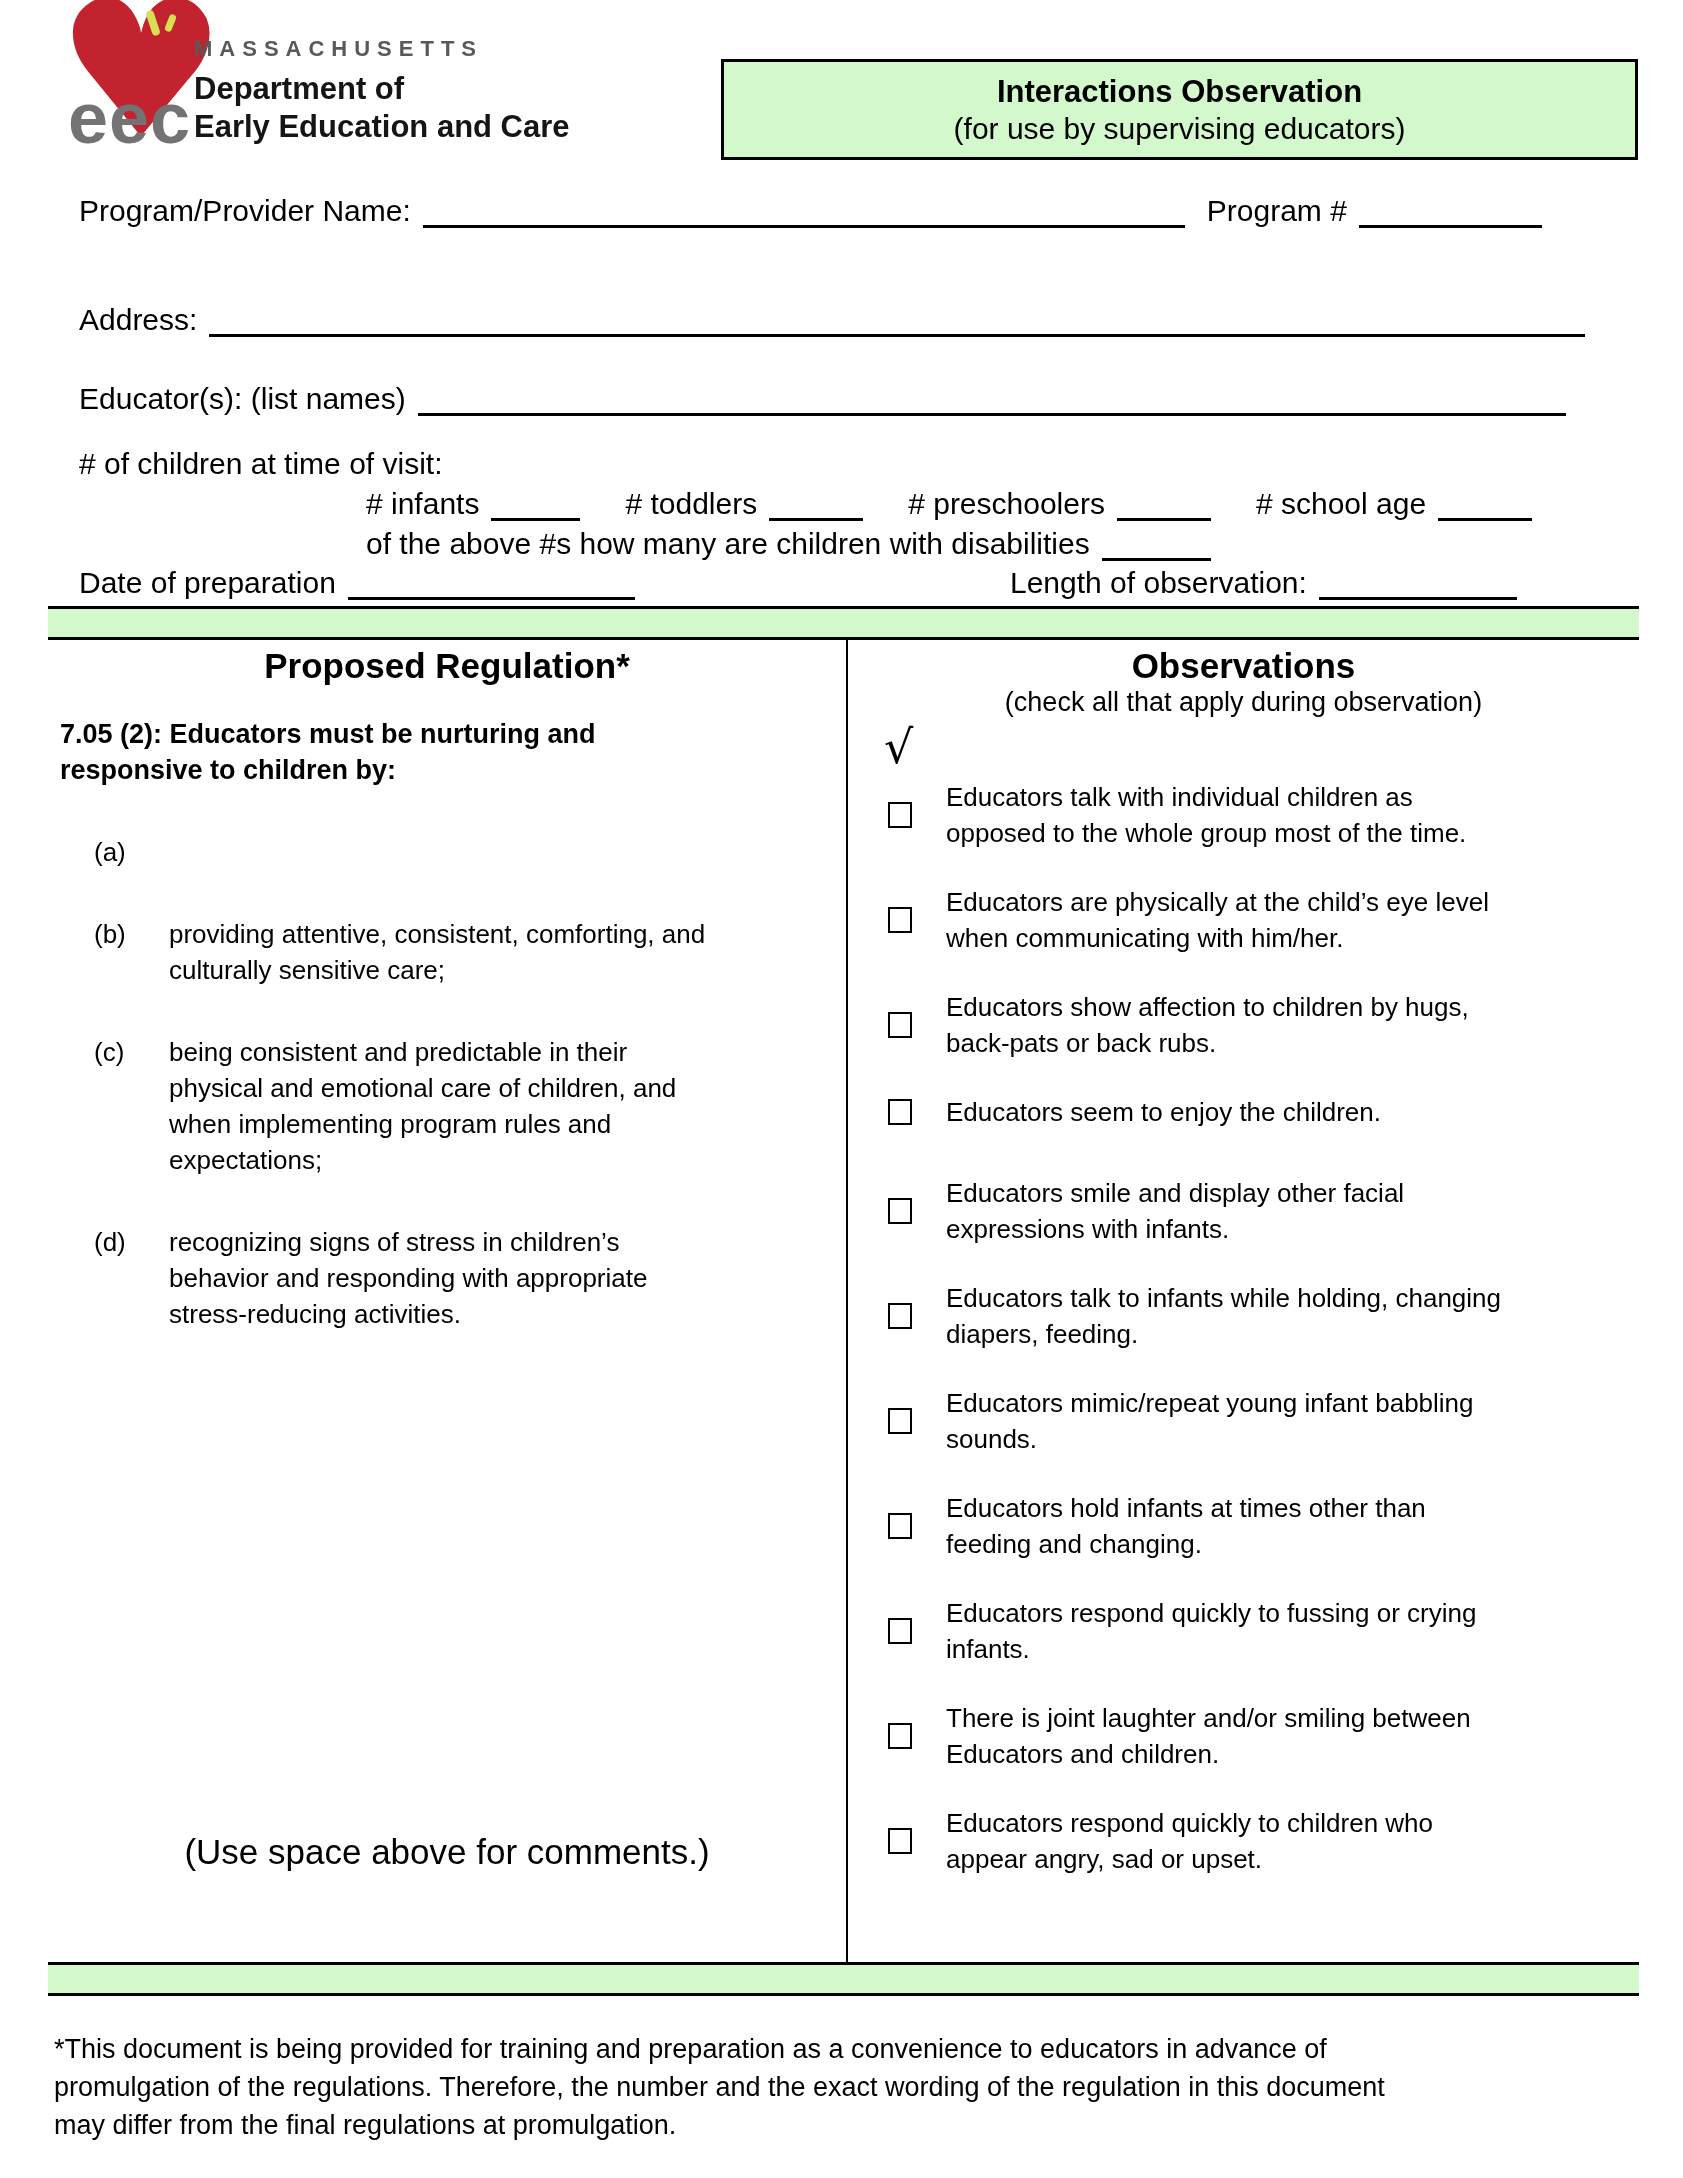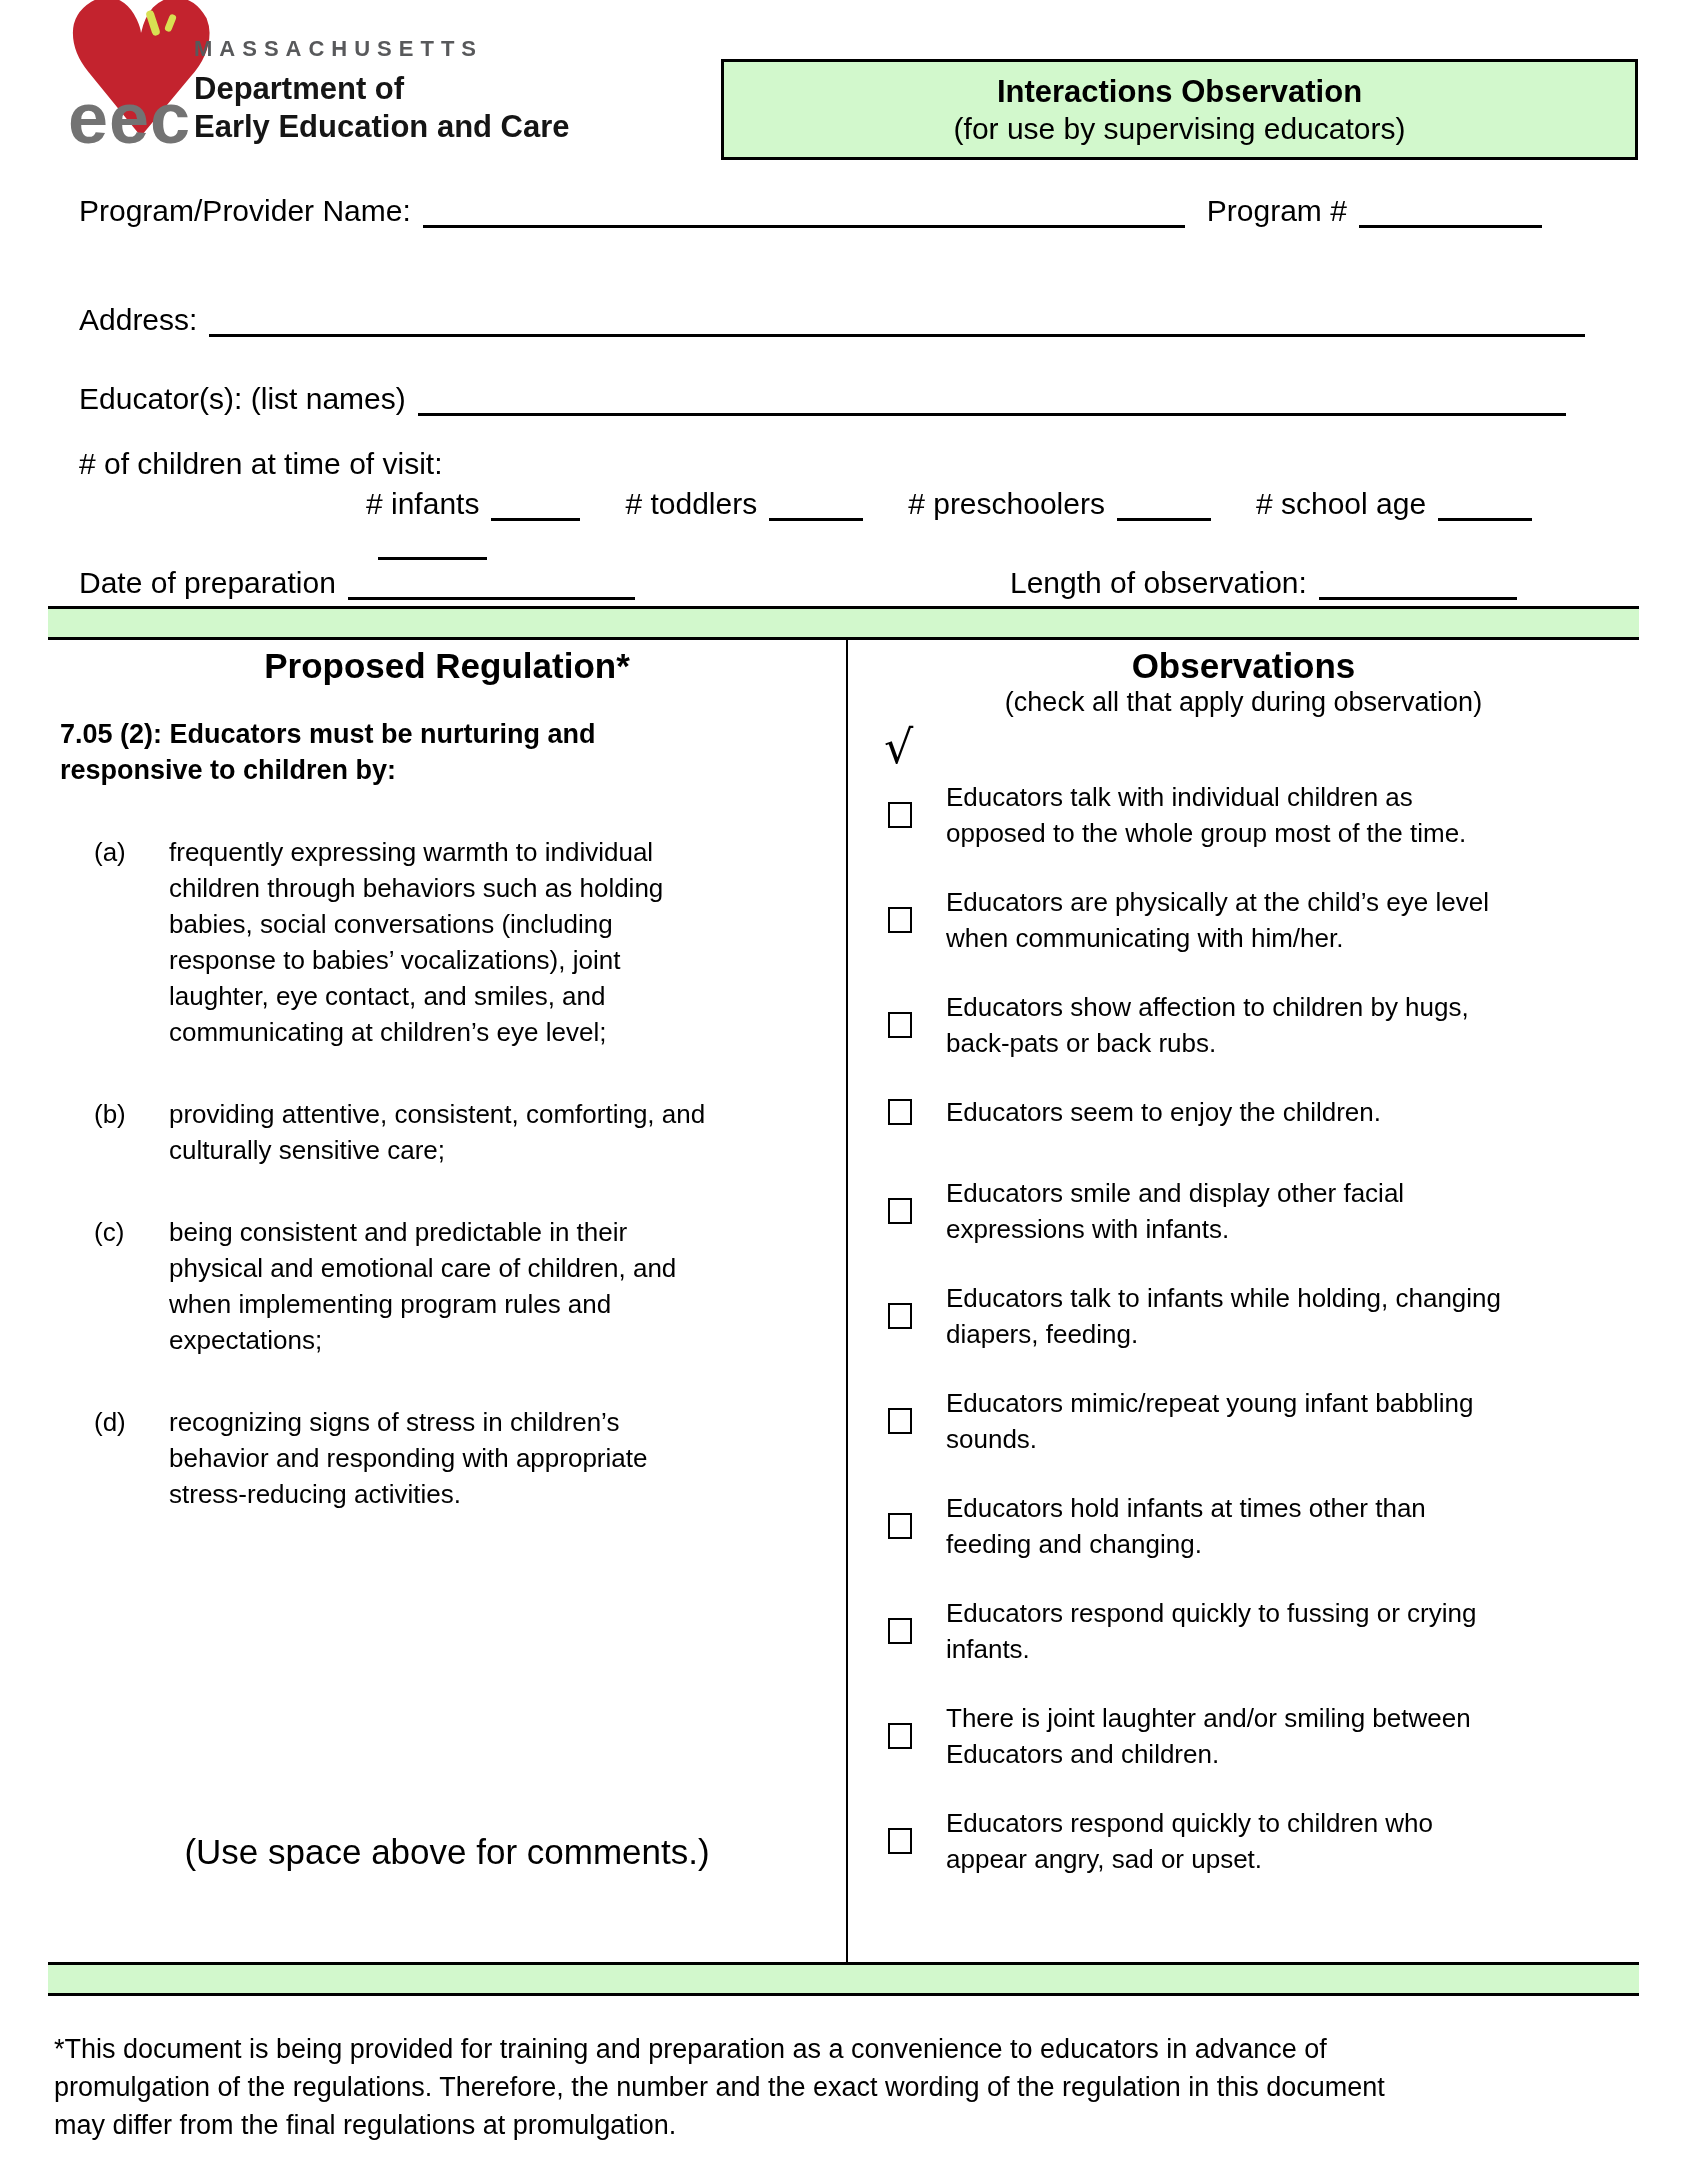--- a/index.html
+++ b/index.html
@@ -103,20 +103,21 @@
     <span class="blank" style="width:89px;"></span>
     <span class="lbl" style="margin-left:45px;"># toddlers</span>
     <span class="blank" style="width:94px;"></span>
     <span class="lbl" style="margin-left:45px;"># preschoolers</span>
     <span class="blank" style="width:94px;"></span>
     <span class="lbl" style="margin-left:45px;"># school age</span>
     <span class="blank" style="width:94px;"></span>
   </div>
 
   <div class="frow" style="left:366px;top:527px;">
+    <span class="lbl">of the above #s how many are children with disabilities</span>
     <span class="blank" style="width:109px;"></span>
   </div>
 
   <div class="frow" style="left:79px;top:566px;">
     <span class="lbl">Date of preparation</span>
     <span class="blank" style="width:287px;"></span>
   </div>
   <div class="frow" style="left:1010px;top:566px;">
     <span class="lbl">Length of observation:</span>
     <span class="blank" style="width:198px;"></span>
@@ -126,26 +127,20 @@
 
   <div class="tbl">
 
     <div class="col-left">
       <div class="col-header">Proposed Regulation*</div>
       <div class="reg-heading">7.05 (2): Educators must be nurturing and
 responsive to children by:</div>
 
       <div class="reg-item">
         <span class="reg-marker">(a)</span>
-        <span class="reg-text">frequently expressing warmth to individual
-children through behaviors such as holding
-babies, social conversations (including
-response to babies’ vocalizations), joint
-laughter, eye contact, and smiles, and
-communicating at children’s eye level;</span>
       </div>
       <div class="reg-item">
         <span class="reg-marker">(b)</span>
         <span class="reg-text">providing attentive, consistent, comforting, and
 culturally sensitive care;</span>
       </div>
       <div class="reg-item">
         <span class="reg-marker">(c)</span>
         <span class="reg-text">being consistent and predictable in their
 physical and emotional care of children, and

